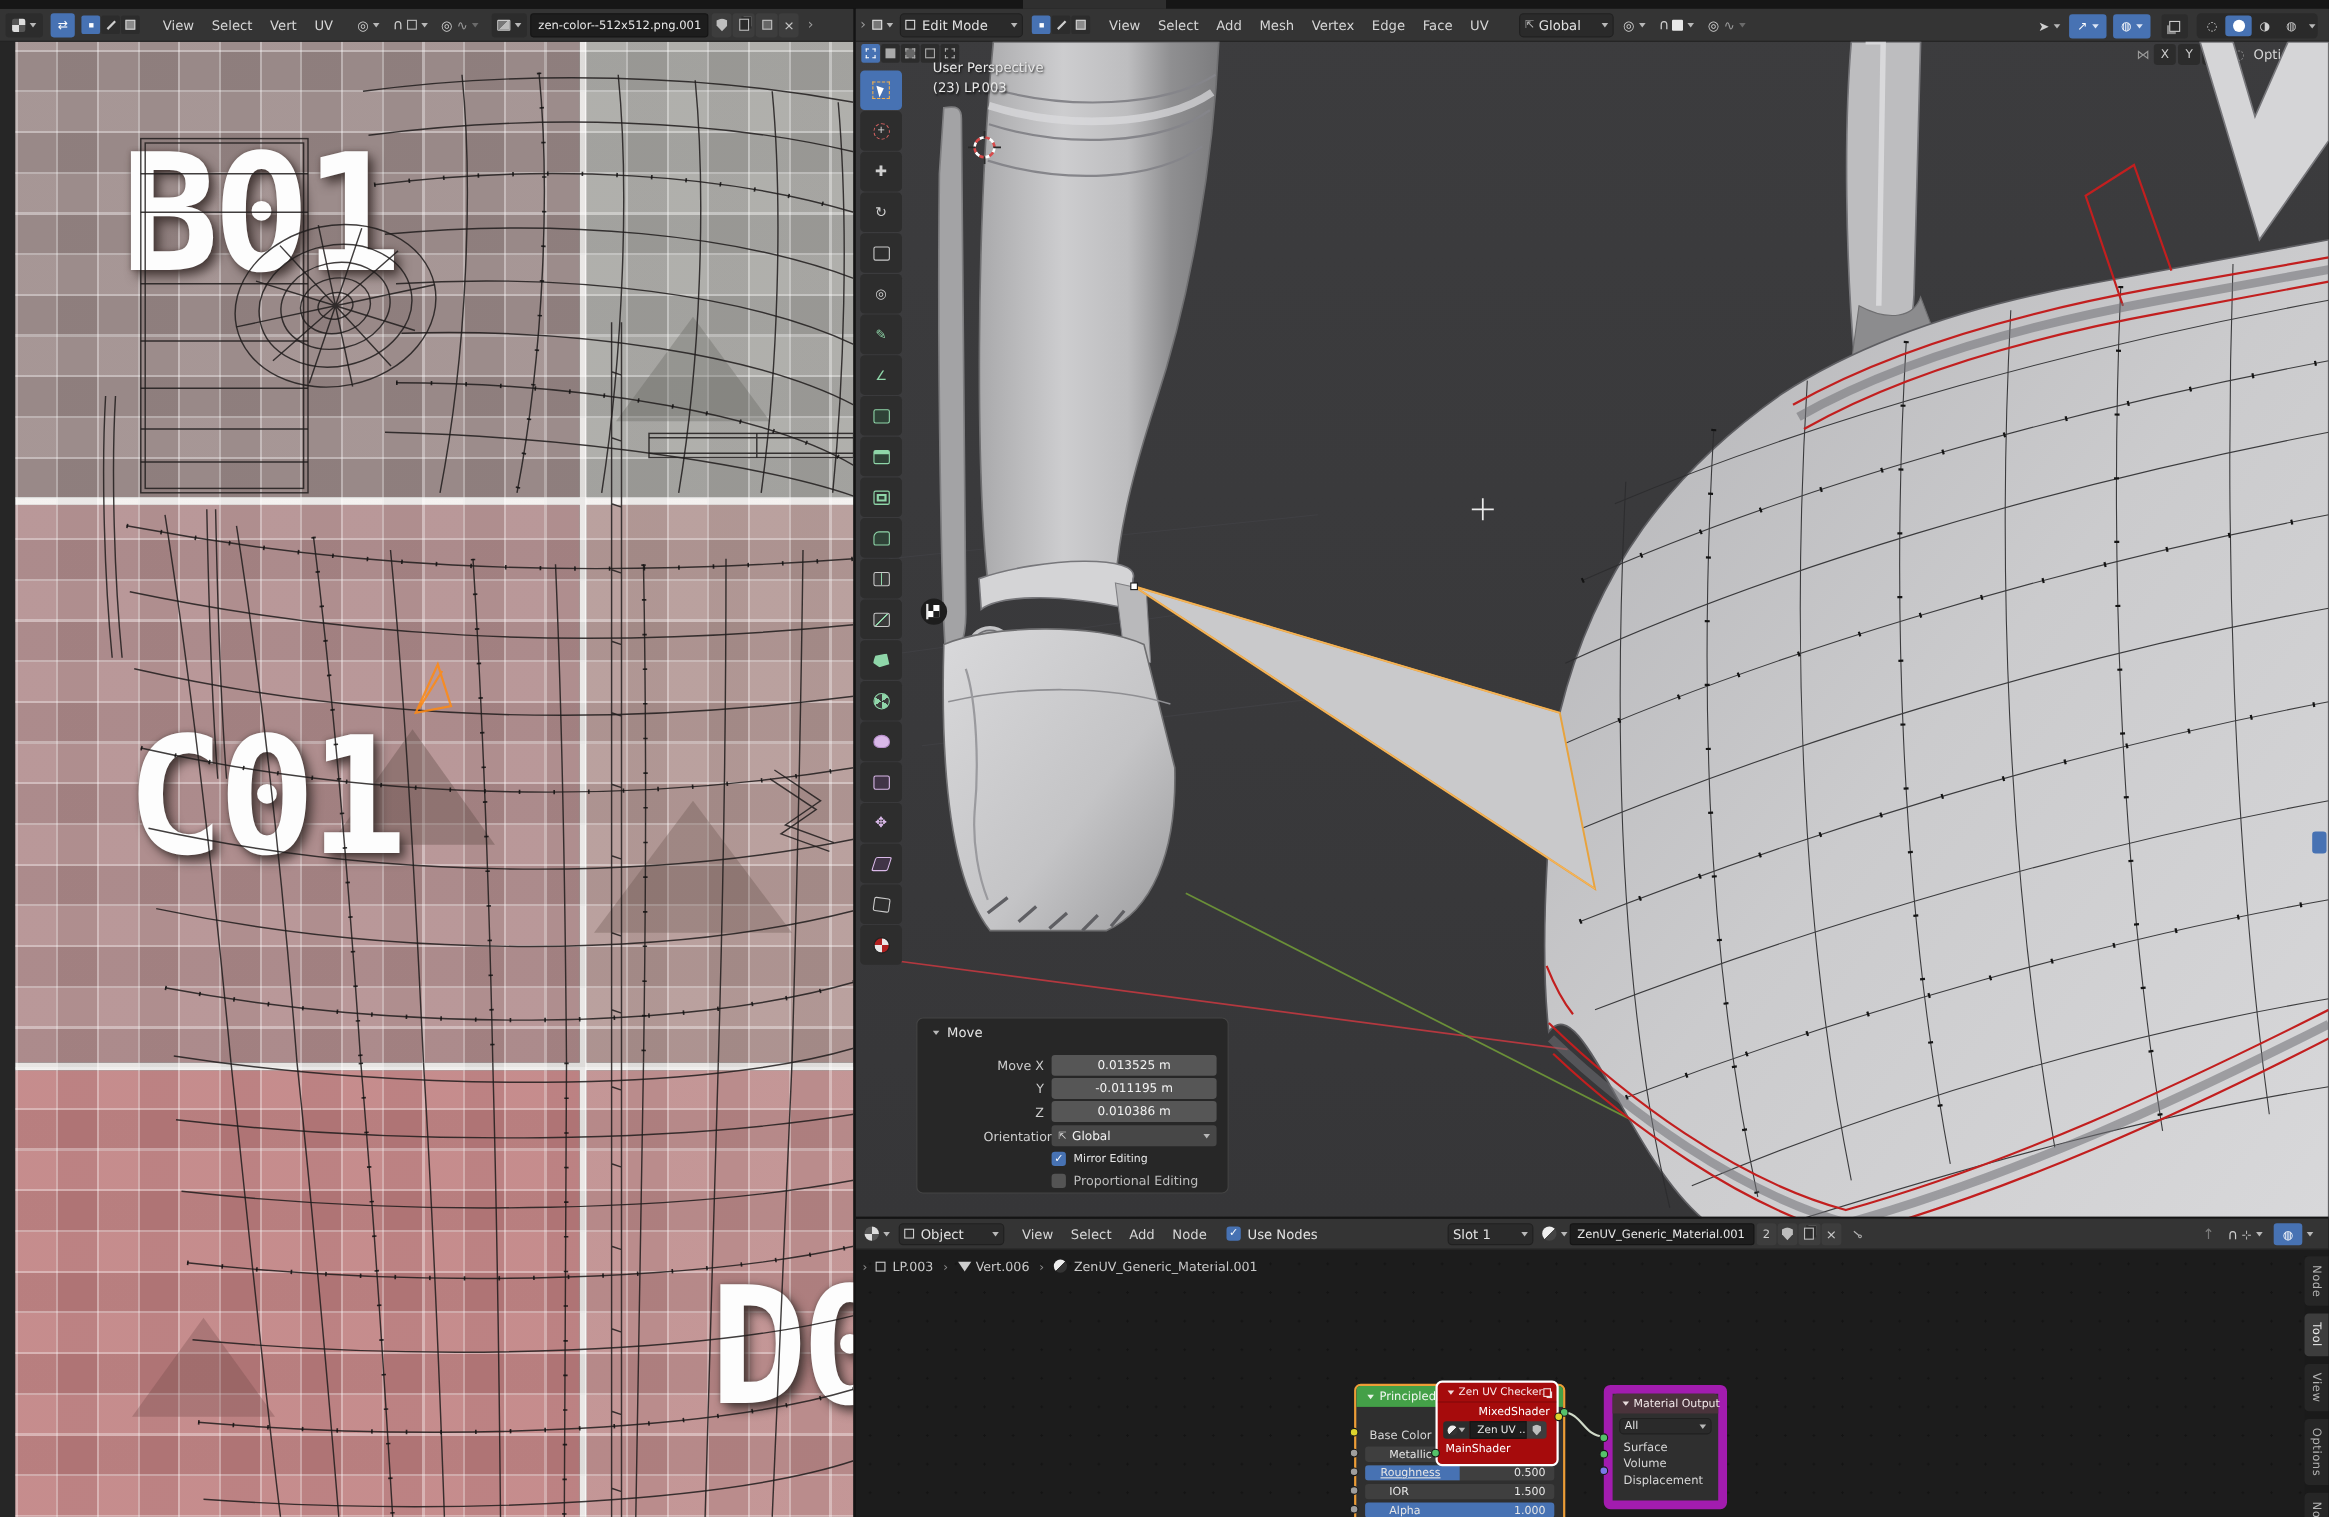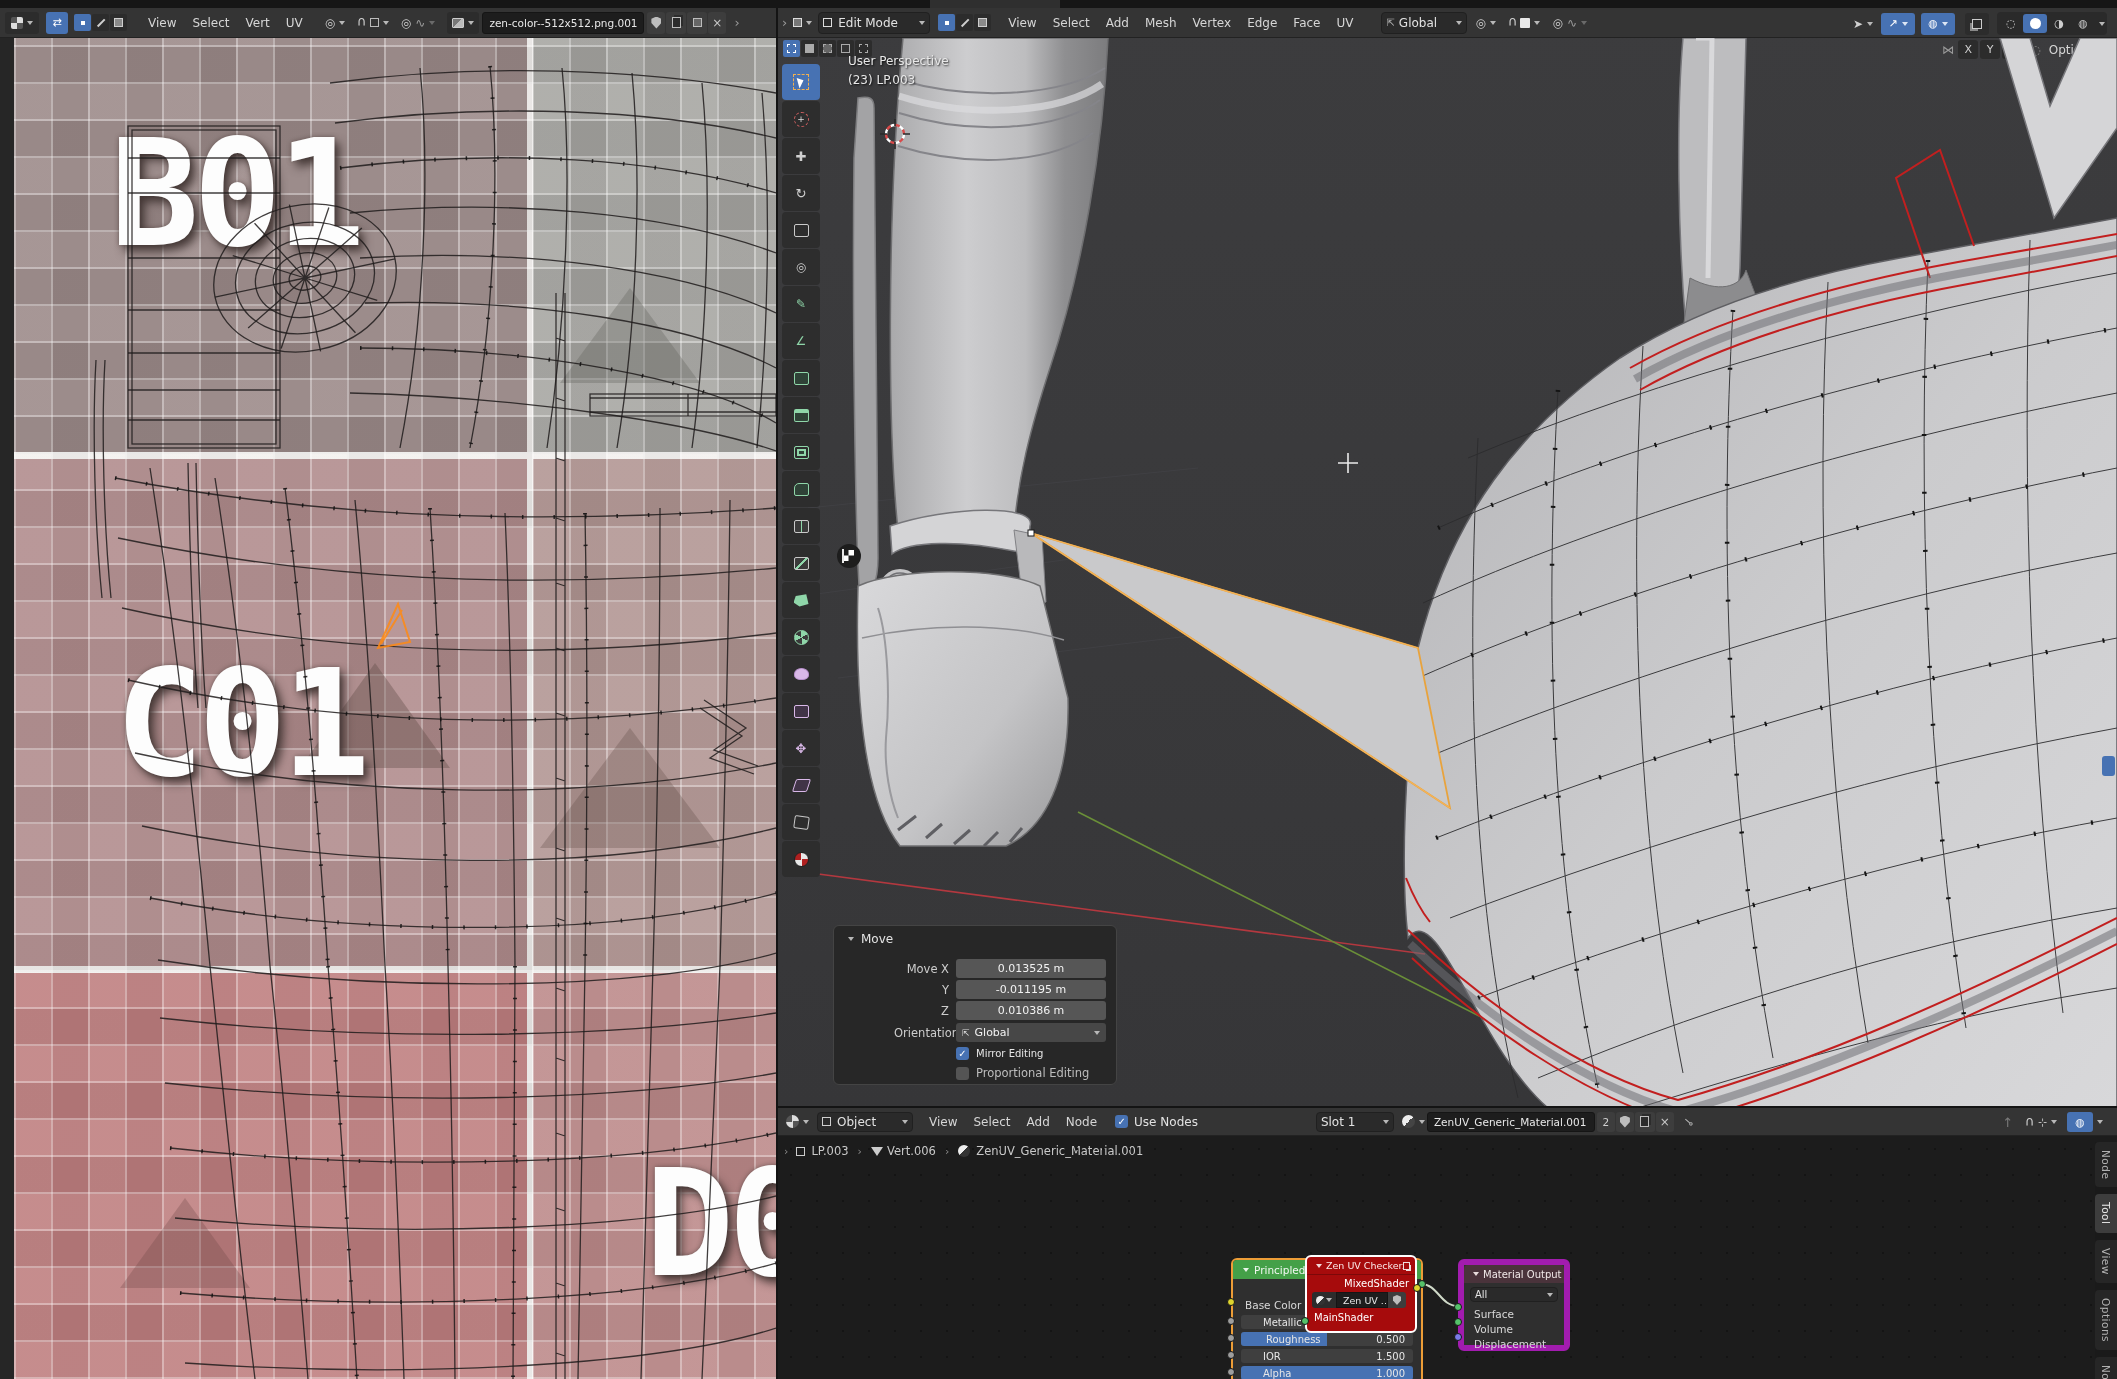--- a/index.html
+++ b/index.html
@@ -558,21 +558,21 @@
       <span style="font-size:10.5px;color:#f2f8f2;white-space:nowrap;">Principled BS</span>
     </div>
     <div class="nrow" style="margin:18px 0 2px 12px;">
         <span>Base Color</span>
       </div>
     <div class="nslider" style="margin:3px 8px 0;">
         <span style="padding-left:22px;">Metallic</span>
       </div>
     <div class="nslider" style="margin:3px 8px 0;">
       <span class="abs" style="left:0;top:0;width:50%;height:100%;background:#4772b3;"></span>
-      <span style="padding-left:25px;position:relative;">Roughness</span>
+      <span style="padding-left:14px;position:relative;text-decoration:underline;">Roughness</span>
       <span style="margin-left:auto;padding-right:8px;position:relative;">0.500</span>
     </div>
     <div class="nslider" style="margin:3px 8px 0;">
       <span style="padding-left:22px;">IOR</span>
       <span style="margin-left:auto;padding-right:8px;">1.500</span>
     </div>
     <div class="nslider" style="margin:3px 8px 0;background:#4772b3;">
       <span style="padding-left:22px;">Alpha</span>
       <span style="margin-left:auto;padding-right:8px;">1.000</span>
     </div>
@@ -605,21 +605,21 @@
           <span class="shield" style="width:8px;height:10px;"></span>
         </span>
     </div>
     <div class="row" style="height:16px;padding-left:7px;">
       <span style="font-size:10px;color:#fff;">MainShader</span>
     </div>
   </div>
   <span class="sock" style="left:635px;top:176px;background:#ddd42e;"></span>
   <span class="sock" style="left:523px;top:209px;background:#55c16a;"></span>
 
-  <div class="abs" style="left:680px;top:151px;width:112px;height:92px;background:rgba(48,48,48,.95);border:6px solid #a21caf;border-radius:6px;text-align:right;">
+  <div class="abs" style="left:680px;top:151px;width:112px;height:113px;background:rgba(48,48,48,.95);border:8px solid #a21caf;border-radius:6px;text-align:right;">
     <div class="row" style="height:18px;background:#4a333b;border-radius:4px 4px 0 0;padding:0 5px;">
       <span class="chev" style="border-top-color:#e8dcdc;margin-right:4px;"></span>
       <span style="font-size:10px;color:#f0e8e8;white-space:nowrap;">Material Output</span>
     </div>
     <div class="ddl" style="margin:4px 6px;height:15px;font-size:10px;">
       <span>All</span>
         <span class="chev" style="margin-left:auto;"></span>
     </div>
     <div class="nrow" style="padding-left:10px;">
         <span>Surface</span>

